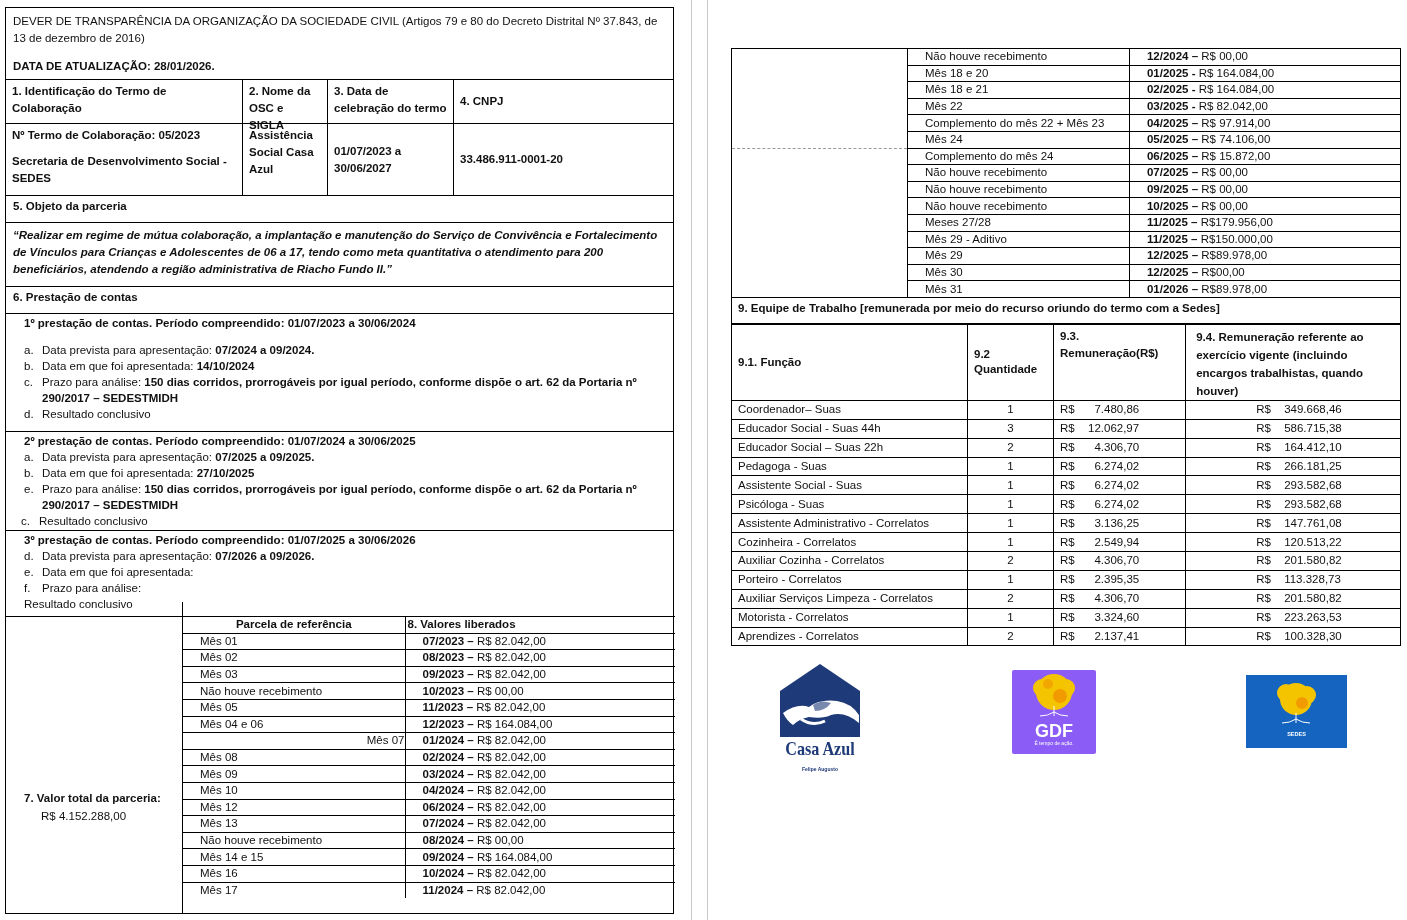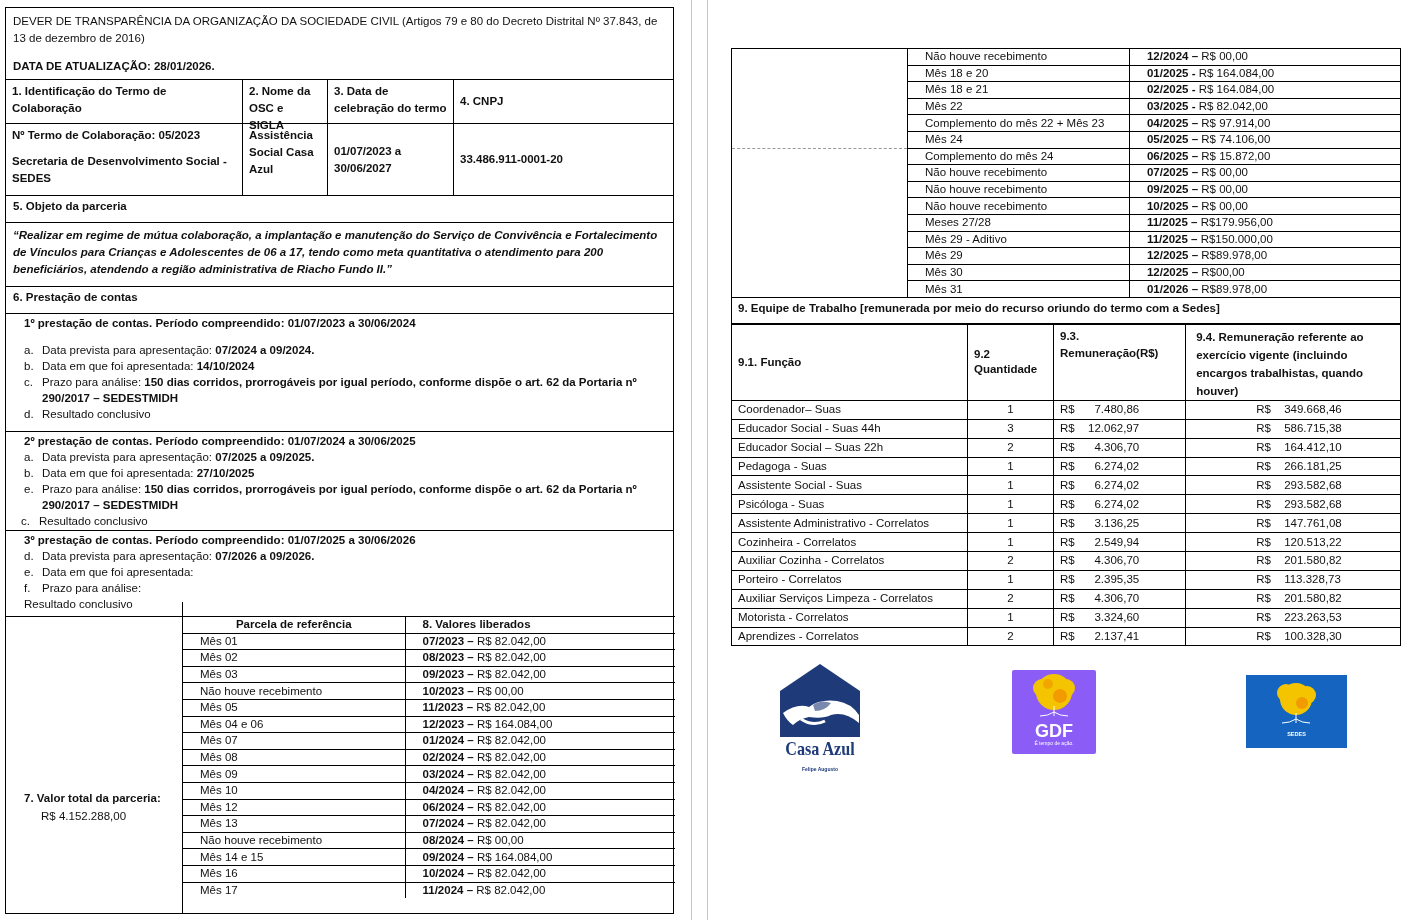--- a/index.html
+++ b/index.html
@@ -138,21 +138,21 @@
   </div>
 
   <table class="vals" id="vals1" style="left:177px;top:608px;width:492px;">
     <colgroup>
         <col style="width:222px">
         <col style="width:270px">
       </colgroup>
     <tbody>
       <tr>
         <td class="hd" style="border-left: none;">Parcela de referência</td>
-        <td class="hd" style="text-align: left; padding-left: 17px; border-right: none;">8. Valores liberados</td>
+        <td class="hd" style="text-align: left; padding-left: 2px; border-right: none;">8. Valores liberados</td>
       </tr>
     <tr>
           <td style="border-left: none;">Mês 01</td>
           <td style="border-right: none;"><span class="b">07/2023</span><span class="b"> – </span><span>R$ 82.042,00</span></td>
         </tr>
         <tr>
           <td style="border-left: none;">Mês 02</td>
           <td style="border-right: none;"><span class="b">08/2023</span><span class="b"> – </span><span>R$ 82.042,00</span></td>
         </tr>
         <tr>
@@ -165,21 +165,21 @@
         </tr>
         <tr>
           <td style="border-left: none;">Mês 05</td>
           <td style="border-right: none;"><span class="b">11/2023</span><span class="b"> – </span><span>R$ 82.042,00</span></td>
         </tr>
         <tr>
           <td style="border-left: none;">Mês 04 e 06</td>
           <td style="border-right: none;"><span class="b">12/2023</span><span class="b"> – </span><span>R$ 164.084,00</span></td>
         </tr>
         <tr>
-          <td style="border-left: none;">Mês 07</td>
+          <td style="border-left: none; text-align: right;">Mês 07</td>
           <td style="border-right: none;"><span class="b">01/2024</span><span class="b"> – </span><span>R$ 82.042,00</span></td>
         </tr>
         <tr>
           <td style="border-left: none;">Mês 08</td>
           <td style="border-right: none;"><span class="b">02/2024</span><span class="b"> – </span><span>R$ 82.042,00</span></td>
         </tr>
         <tr>
           <td style="border-left: none;">Mês 09</td>
           <td style="border-right: none;"><span class="b">03/2024</span><span class="b"> – </span><span>R$ 82.042,00</span></td>
         </tr>

